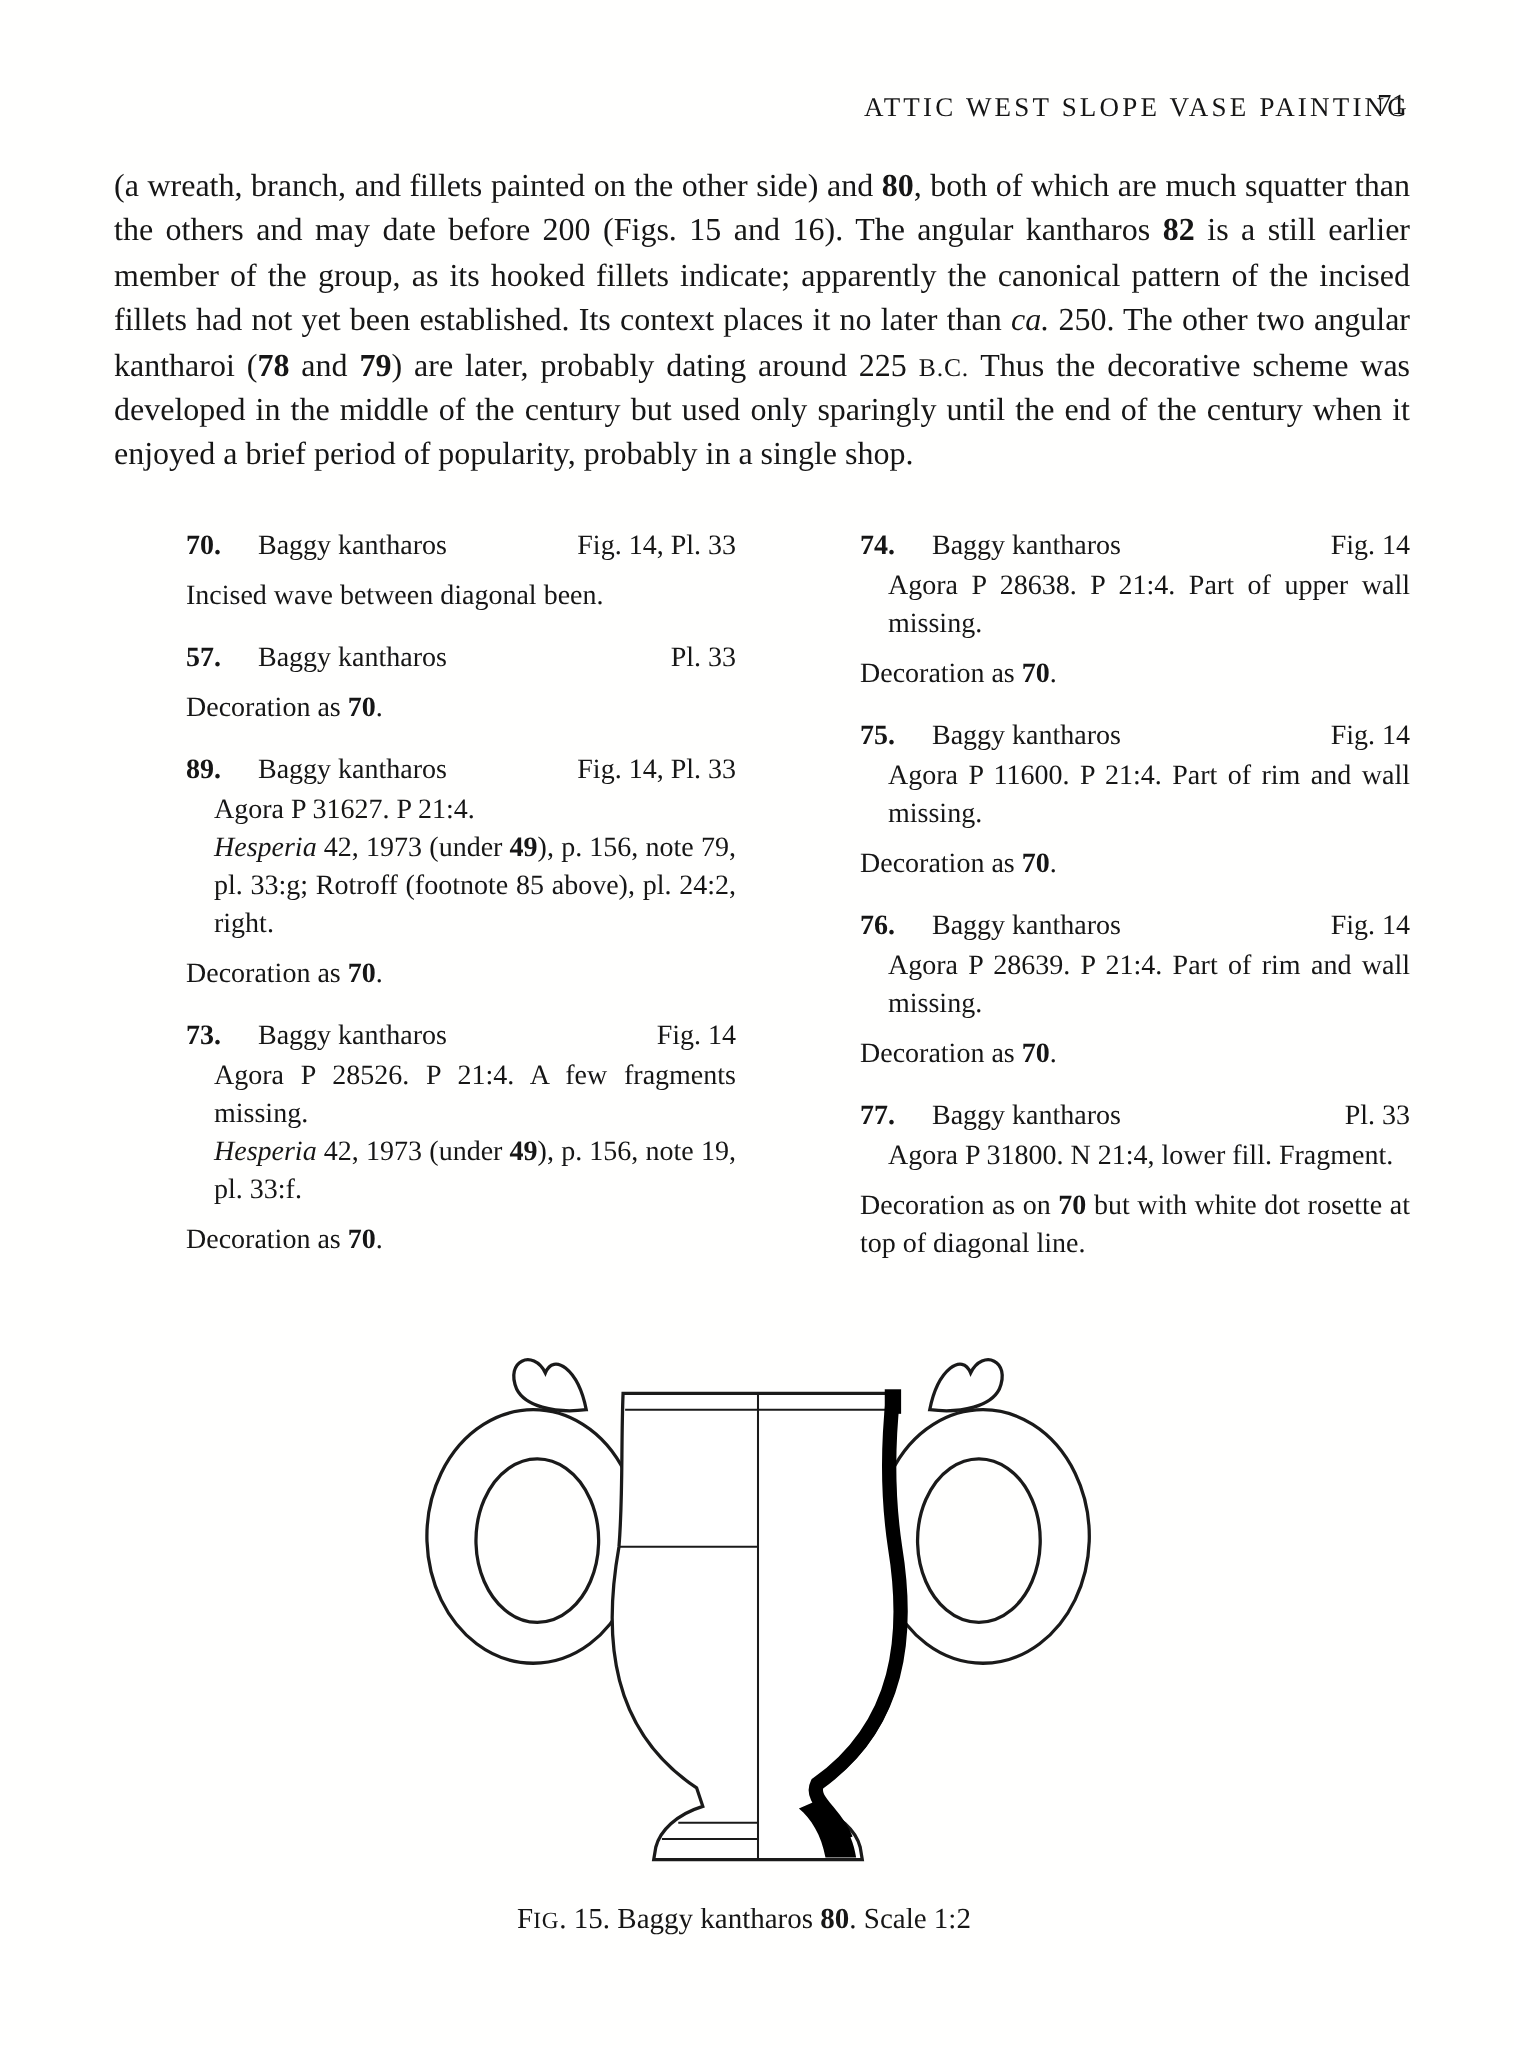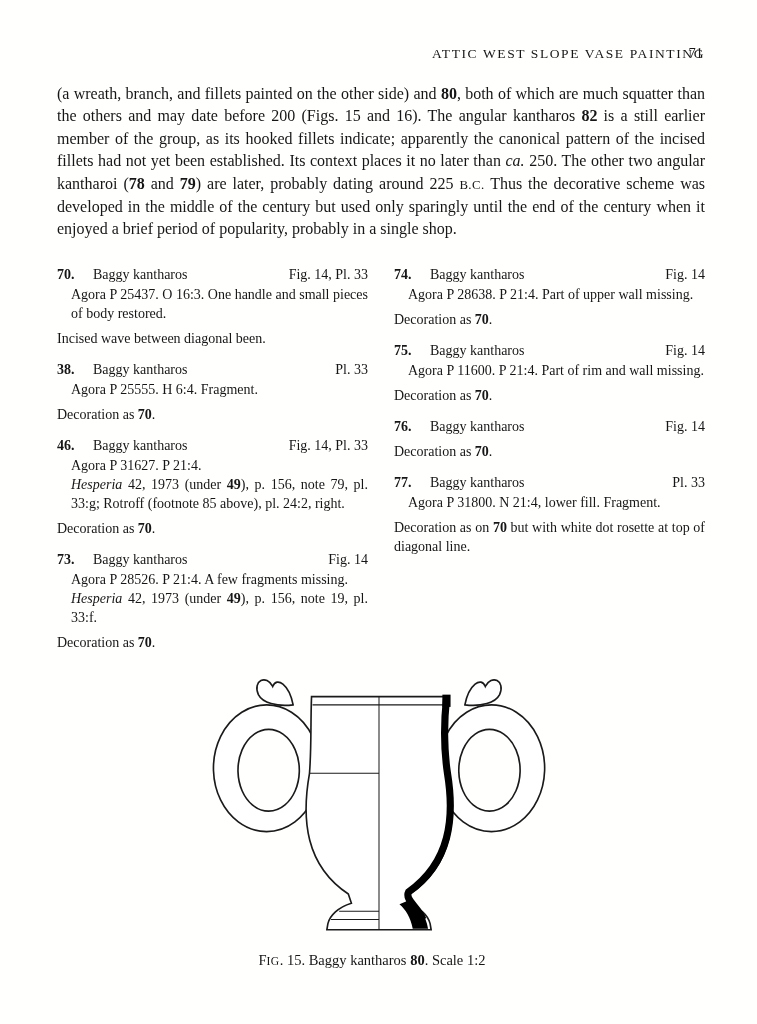--- a/index.html
+++ b/index.html
@@ -11,21 +11,21 @@
   .page{position:relative;width:757px;height:1024px;background:#fffffe;}
   .content{position:absolute;left:57px;top:46px;width:648px;}
 
   .running-head{position:relative;text-align:right;font-size:13.5px;letter-spacing:1.6px;font-family:Liberation Serif, serif;}
   .pagenum{position:absolute;right:2px;top:-1px;font-size:14.5px;letter-spacing:0;}
 
   .intro{margin-top:21px;font-size:16px;line-height:22.4px;text-align:justify;}
 
   .catalog{display:flex;gap:26px;margin-top:24px;}
   .col{width:311px;font-size:14px;line-height:19px;}
-  .entry{margin-bottom:12px;}
+  .entry{margin-bottom:12px;margin-left:36px;}
   .entry-head{display:flex;justify-content:space-between;margin-bottom:1px;}
   .entry-num{display:inline-block;min-width:36px;}
   .entry-para{text-align:justify;}
   .entry-para.indent{margin-left:14px;}
   .entry-para.flush{margin-top:6px;}
 
   .bold{font-weight:bold;}
   .ital{font-style:italic;}
   .smallcaps{text-transform:uppercase;font-size:0.8em;letter-spacing:0.4px;}
 
@@ -46,34 +46,32 @@
 
     <div class="intro"><span>(a wreath, branch, and fillets painted on the other side) and </span><span class="bold">80</span><span>, both of which are much squatter than the others and may date before 200 (Figs. 15 and 16). The angular kantharos </span><span class="bold">82</span><span> is a still earlier member of the group, as its hooked fillets indicate; apparently the canonical pattern of the incised fillets had not yet been established. Its context places it no later than </span><span class="ital">ca.</span><span> 250. The other two angular kantharoi (</span><span class="bold">78</span><span> and </span><span class="bold">79</span><span>) are later, probably dating around 225 </span><span class="smallcaps">b.c.</span><span> Thus the decorative scheme was developed in the middle of the century but used only sparingly until the end of the century when it enjoyed a brief period of popularity, probably in a single shop.</span></div>
 
     <div class="catalog">
       <div class="col">
           <div class="entry">
             <div class="entry-head">
               <span><span class="entry-num bold">70.</span><span>Baggy kantharos</span></span>
               <span>Fig. 14, Pl. 33</span>
             </div>
-            <div class="entry-para indent"><span>Agora P 25437. O 16:3. One handle and small pieces of body restored.</span></div>
             <div class="entry-para flush"><span>Incised wave between diagonal been.</span></div>
           </div>
           <div class="entry">
             <div class="entry-head">
-              <span><span class="entry-num bold">38.</span><span>Baggy kantharos</span></span>
+              <span><span class="entry-num bold">57.</span><span>Baggy kantharos</span></span>
               <span>Pl. 33</span>
             </div>
-            <div class="entry-para indent"><span>Agora P 25555. H 6:4. Fragment.</span></div>
             <div class="entry-para flush"><span>Decoration as </span><span class="bold">70</span><span>.</span></div>
           </div>
           <div class="entry">
             <div class="entry-head">
-              <span><span class="entry-num bold">46.</span><span>Baggy kantharos</span></span>
+              <span><span class="entry-num bold">89.</span><span>Baggy kantharos</span></span>
               <span>Fig. 14, Pl. 33</span>
             </div>
             <div class="entry-para indent"><span>Agora P 31627. P 21:4.</span></div>
             <div class="entry-para indent"><span class="ital">Hesperia</span><span> 42, 1973 (under </span><span class="bold">49</span><span>), p. 156, note 79, pl. 33:g; Rotroff (footnote 85 above), pl. 24:2, right.</span></div>
             <div class="entry-para flush"><span>Decoration as </span><span class="bold">70</span><span>.</span></div>
           </div>
           <div class="entry">
             <div class="entry-head">
               <span><span class="entry-num bold">73.</span><span>Baggy kantharos</span></span>
               <span>Fig. 14</span>
@@ -98,20 +96,21 @@
               <span>Fig. 14</span>
             </div>
             <div class="entry-para indent"><span>Agora P 11600. P 21:4. Part of rim and wall missing.</span></div>
             <div class="entry-para flush"><span>Decoration as </span><span class="bold">70</span><span>.</span></div>
           </div>
           <div class="entry">
             <div class="entry-head">
               <span><span class="entry-num bold">76.</span><span>Baggy kantharos</span></span>
               <span>Fig. 14</span>
             </div>
+            <div class="entry-para indent"><span>Agora P 28639. P 21:4. Part of rim and wall missing.</span></div>
             <div class="entry-para flush"><span>Decoration as </span><span class="bold">70</span><span>.</span></div>
           </div>
           <div class="entry">
             <div class="entry-head">
               <span><span class="entry-num bold">77.</span><span>Baggy kantharos</span></span>
               <span>Pl. 33</span>
             </div>
             <div class="entry-para indent"><span>Agora P 31800. N 21:4, lower fill. Fragment.</span></div>
             <div class="entry-para flush"><span>Decoration as on </span><span class="bold">70</span><span> but with white dot rosette at top of diagonal line.</span></div>
           </div>

